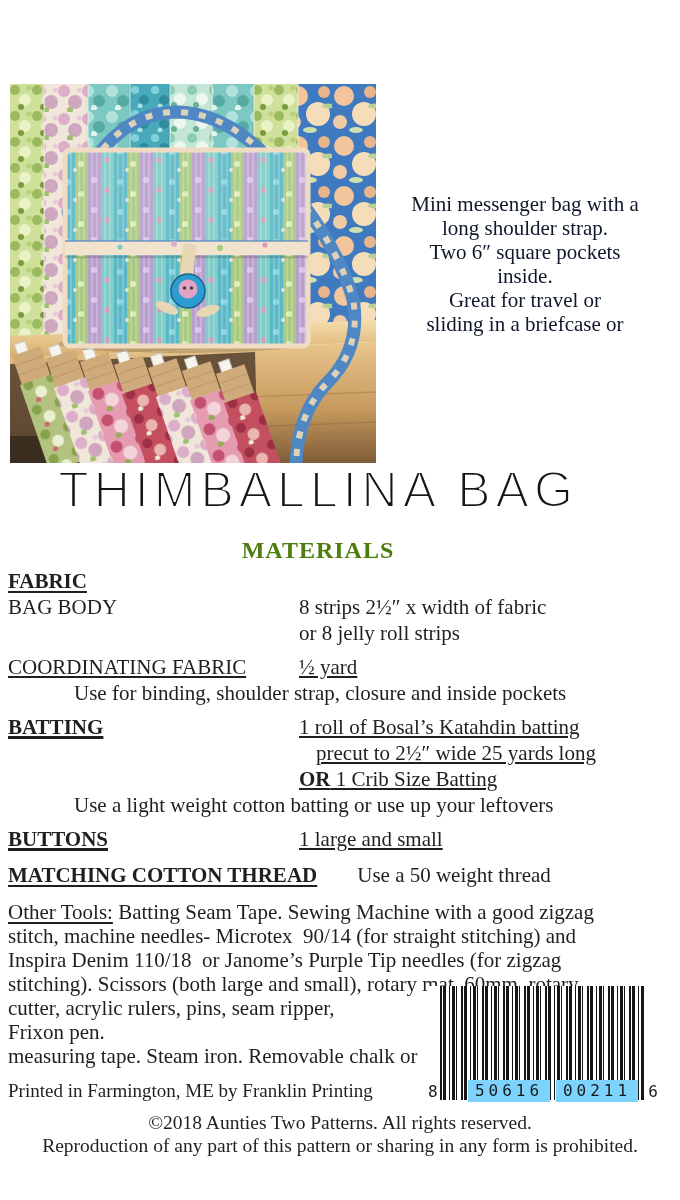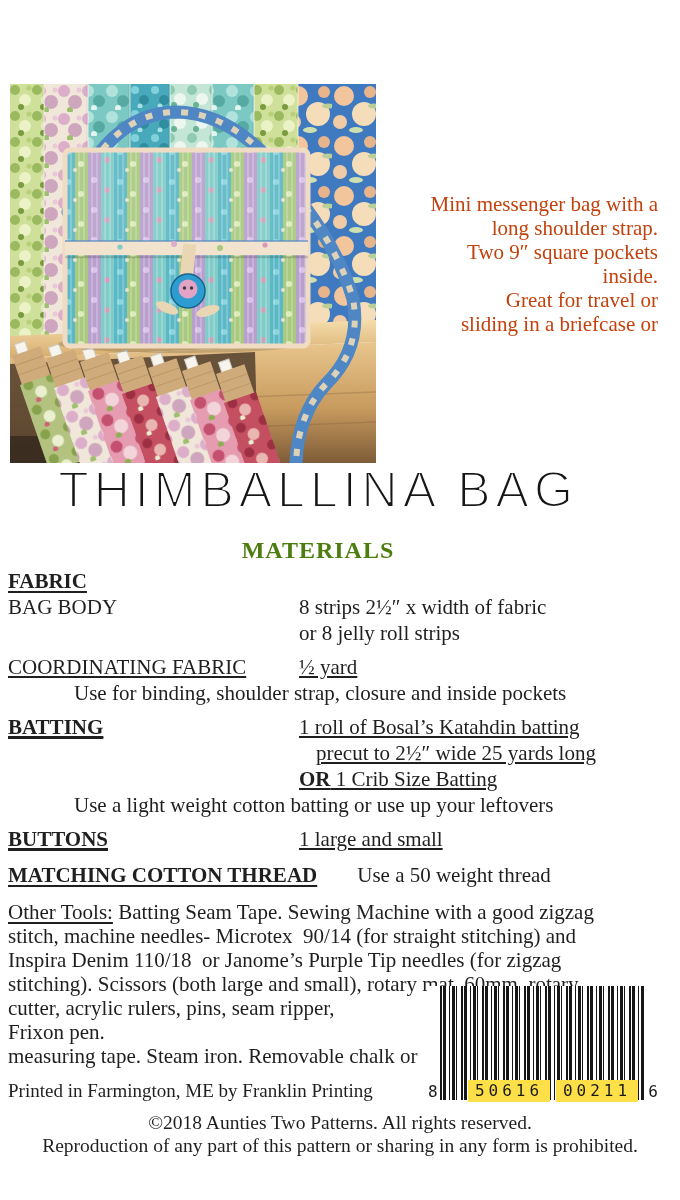--- a/index.html
+++ b/index.html
@@ -3,22 +3,22 @@
 <meta charset="utf-8">
 <style>
   html,body{margin:0;padding:0;background:#fff;}
   .page{position:relative;width:680px;height:1200px;background:#fff;overflow:hidden;
         font-family:"Liberation Serif",serif;color:#1f1f1f;}
 
   
   .photo{position:absolute;left:10px;top:84px;width:366px;height:379px;}
 
   
-  .intro{position:absolute;left:376px;top:192px;width:282px;text-align:right;
-         font-size:21px;line-height:24px;color:#c2410c;}
+  .intro{position:absolute;left:384px;top:192px;width:282px;text-align:center;
+         font-size:21px;line-height:24px;color:#0f172a;}
 
   
   .title{position:absolute;left:0;top:462px;width:636px;text-align:center;
          font-family:"Liberation Sans",sans-serif;font-size:50px;line-height:56px;
          font-weight:400;letter-spacing:5px;color:#161616;
          -webkit-text-stroke:2px #ffffff;}
   .materials-h{position:absolute;left:0;top:537px;width:636px;text-align:center;
          font-weight:bold;font-size:24px;letter-spacing:1px;color:#4d7c0f;}
 
   
@@ -39,21 +39,21 @@
   .tools div{white-space:pre;}
 
   .printed{margin-top:10px;font-size:19px;}
 
   
   .barcode{position:absolute;left:428px;top:986px;width:230px;height:128px;background:#fff;}
   .bc-bars{position:absolute;left:12px;top:0;width:204px;height:114px;
      background:repeating-linear-gradient(90deg,
        #161616 0 2px,#fff 2px 3px,#161616 3px 6px,#fff 6px 9px,#161616 9px 10px,
        #fff 10px 12px,#161616 12px 15px,#fff 15px 16px,#161616 16px 17px,#fff 17px 21px);}
-  .bc-win{position:absolute;top:94px;height:22px;background:#fde047;text-align:center;
+  .bc-win{position:absolute;top:94px;height:22px;background:#7dd3fc;text-align:center;
      font-family:"DejaVu Sans Mono",monospace;font-size:16px;line-height:22px;color:#1a1a1a;
      letter-spacing:4px;}
   .bc-win-left{left:40px;width:82px;}
   .bc-win-right{left:128px;width:82px;}
   .bc-digit{position:absolute;top:96px;font-family:"DejaVu Sans Mono",monospace;
      font-size:16px;color:#1a1a1a;}
   .bc-digit-left{left:0;}
   .bc-digit-right{right:0;}
 
   
@@ -274,21 +274,21 @@
         <circle cx="178" cy="205" r="9.5" fill="#e2a3c4"></circle>
         <circle cx="174.5" cy="204" r="1.7" fill="#3c3c3c"></circle>
         <circle cx="181.5" cy="204" r="1.7" fill="#3c3c3c"></circle>
       </g>
     </g>
   </svg>
 
   <div class="intro">
     <div>Mini messenger bag with a</div>
     <div>long shoulder strap.</div>
-    <div>Two 9″ square pockets</div>
+    <div>Two 6″ square pockets</div>
     <div>inside.</div>
     <div>Great for travel or</div>
     <div>sliding in a briefcase or</div>
   </div>
 
   <div class="title">THIMBALLINA BAG</div>
   <div class="materials-h">MATERIALS</div>
 
   <div class="mat">
 

